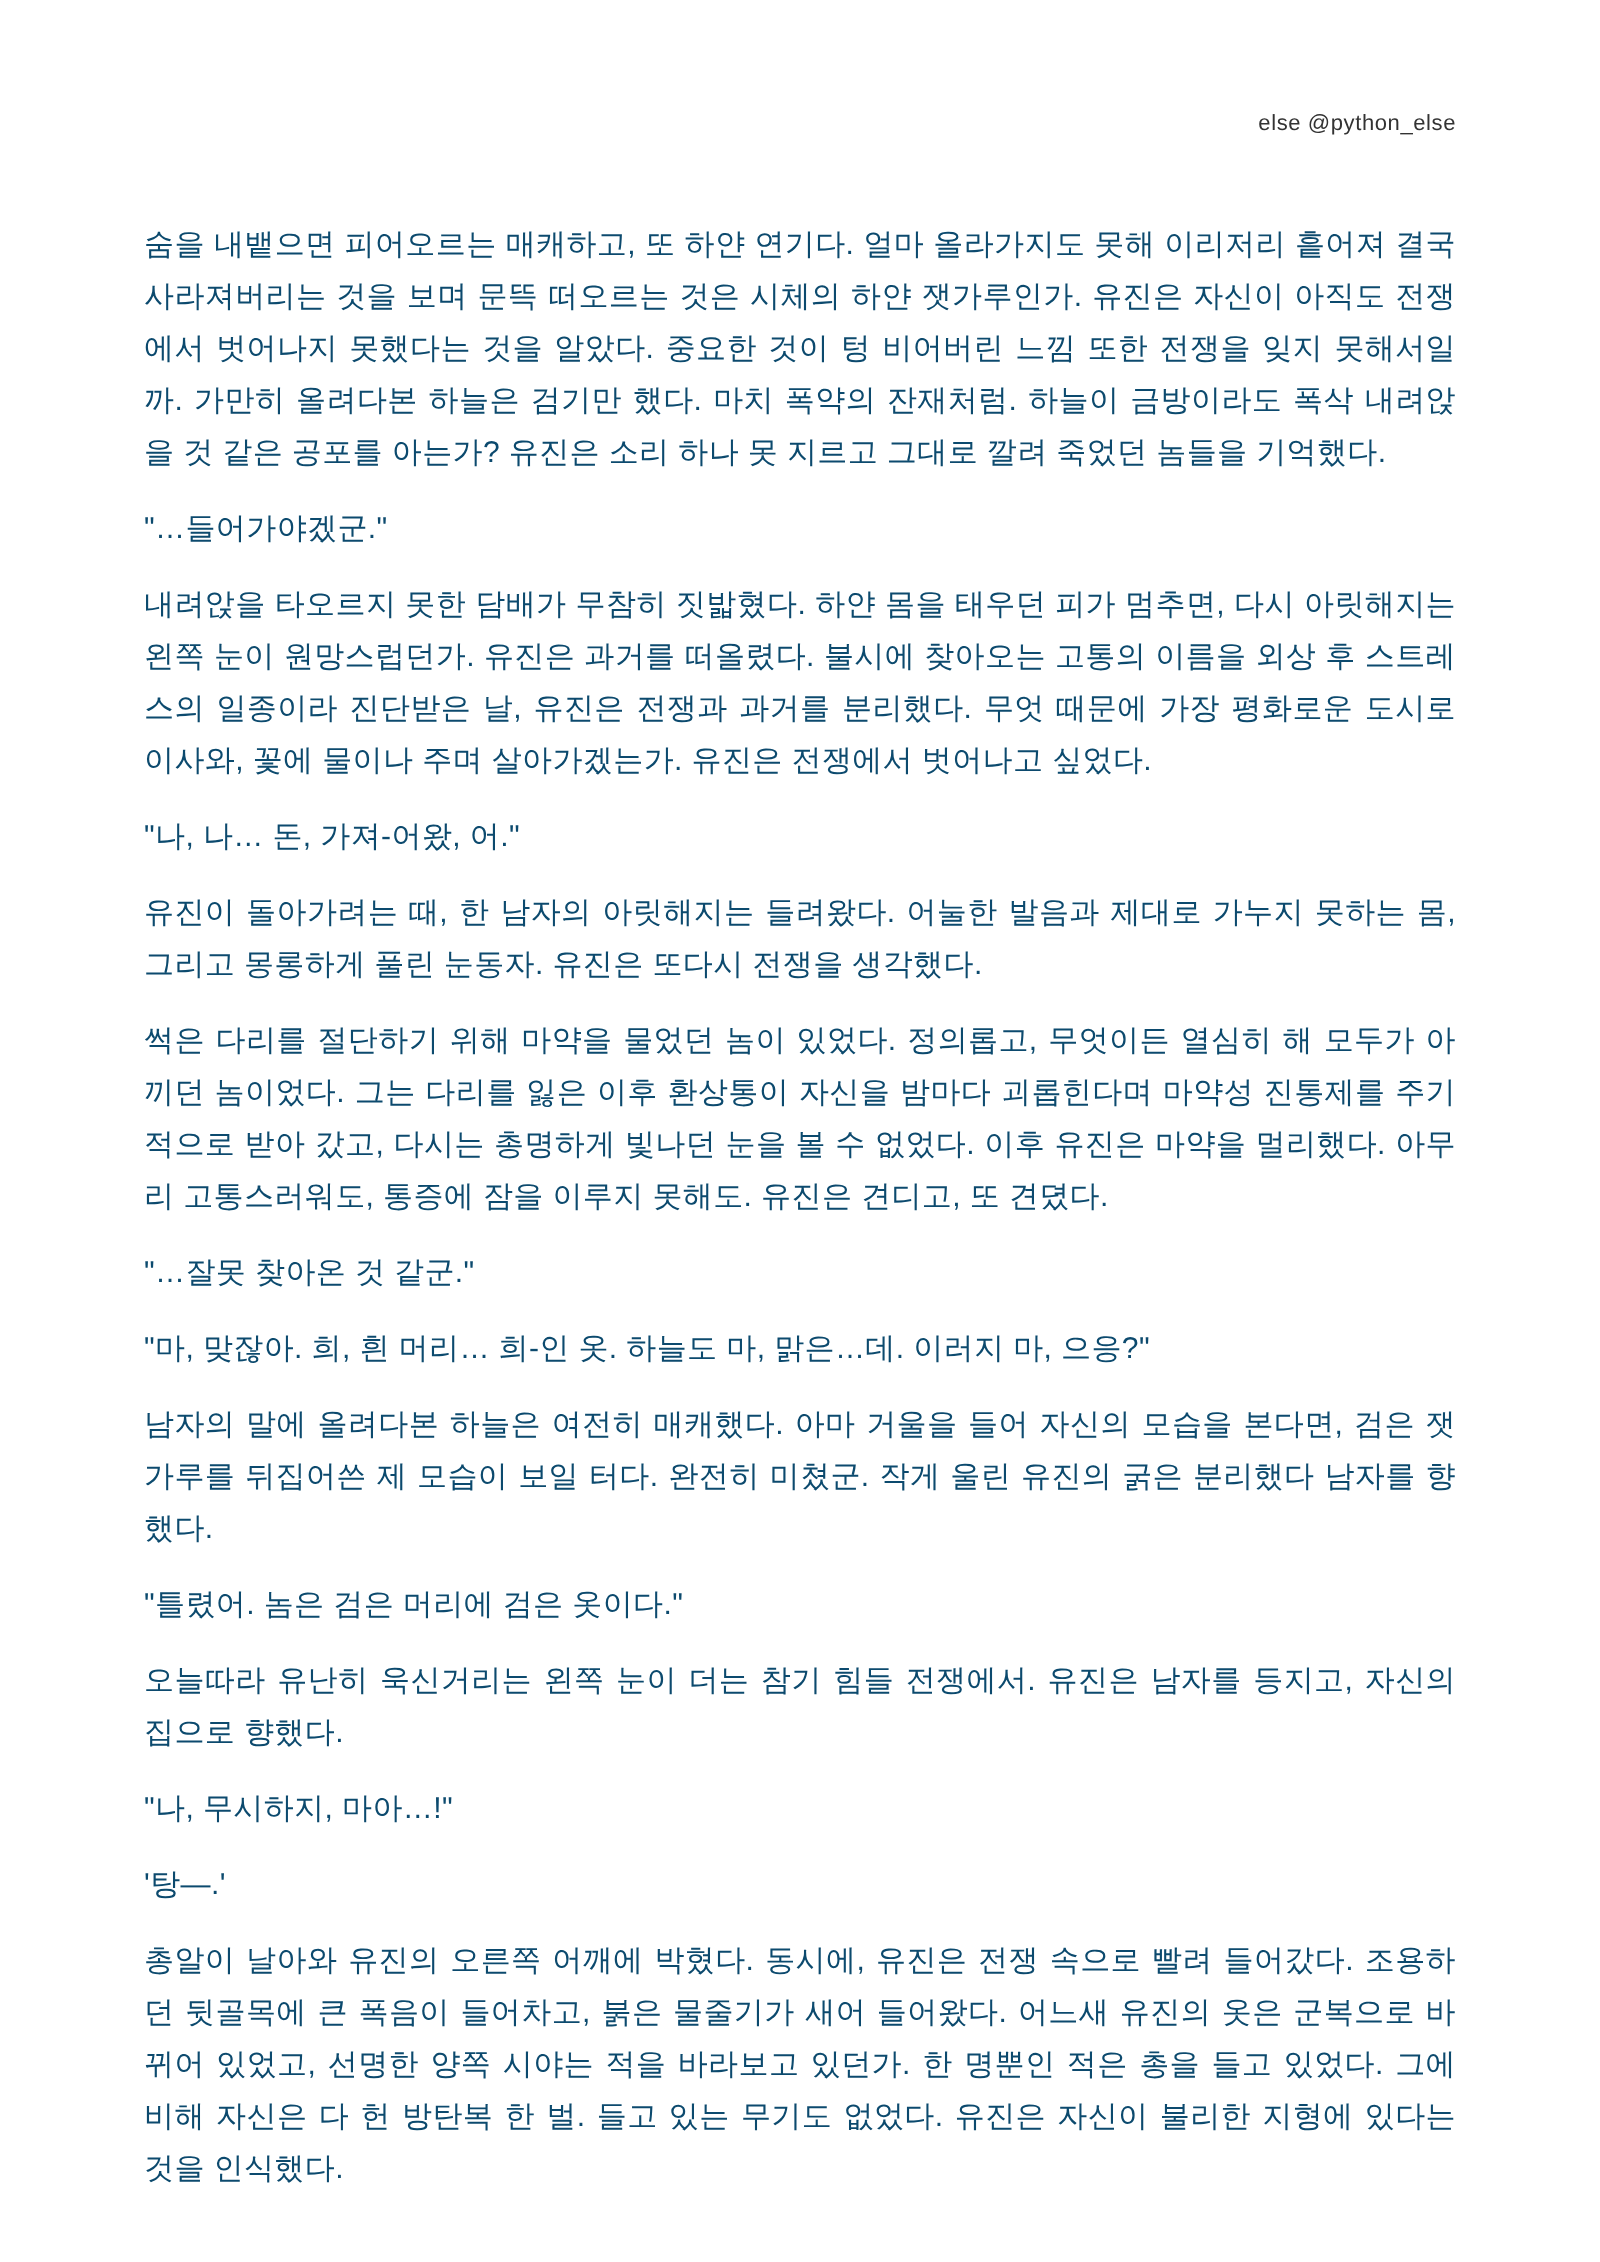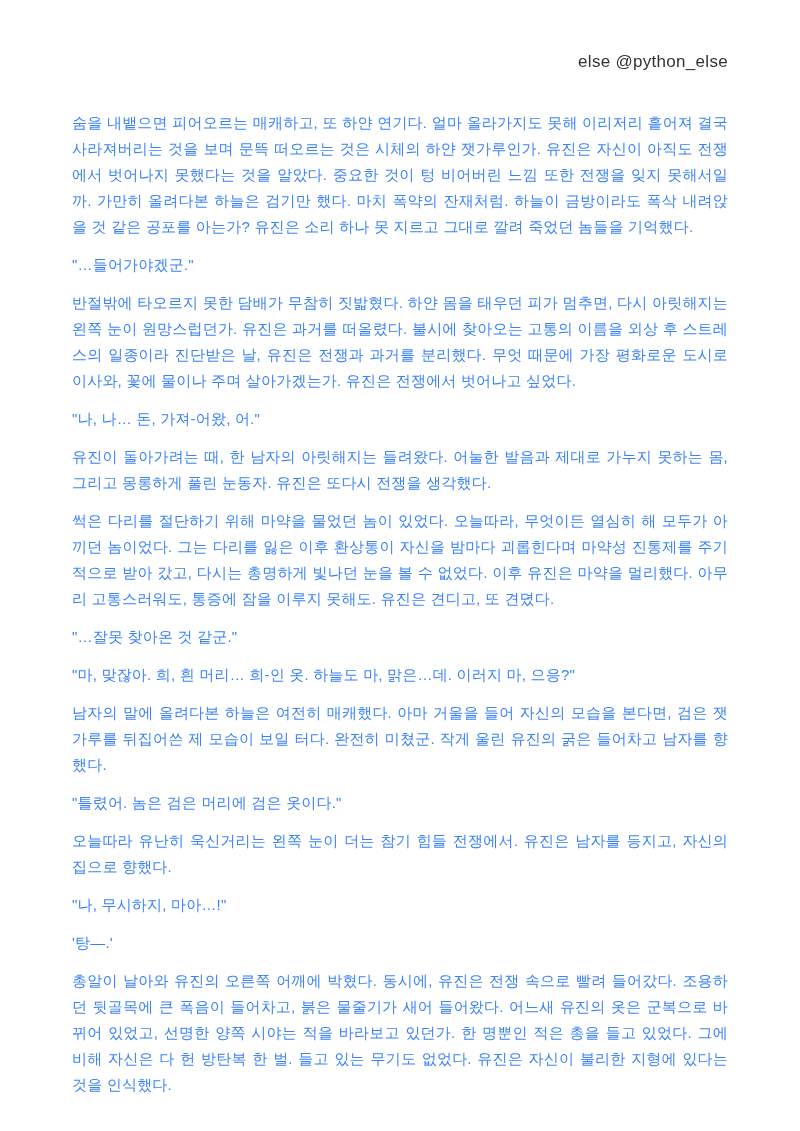--- a/index.html
+++ b/index.html
@@ -13,62 +13,62 @@
     height: 1131px;
     position: relative;
     overflow: hidden;
   }
   .page {
     padding: 54px 72px 0 72px;
     width: 800px;
   }
   .page-header {
     text-align: right;
-    font-size: 17px;
+    font-size: 11px;
     letter-spacing: 0.3px;
     color: #333333;
     height: 16px;
     line-height: 16px;
   }
   .story {
     margin-top: 40px;
     color: #3d3d3d;
   }
   .story p {
     font-size: 15px;
     line-height: 26px;
     text-align: justify;
     text-justify: inter-character;
     word-break: break-all;
     letter-spacing: 0.2px;
     margin: 0 0 12px 0;
-    color: #3b82f6;
+    color: #0c4a6e;
   }
   .story p:last-child { margin-bottom: 16px; }
   .story p.dialogue { text-align: left; }
 </style>
 </head>
 <body>
 
 <div class="page">
 
   <div class="page-header">
     <span>else @python_else</span>
   </div>
 
   <div class="story">
     <p>숨을 내뱉으면 피어오르는 매캐하고, 또 하얀 연기다. 얼마 올라가지도 못해 이리저리 흩어져 결국 사라져버리는 것을 보며 문뜩 떠오르는 것은 시체의 하얀 잿가루인가. 유진은 자신이 아직도 전쟁에서 벗어나지 못했다는 것을 알았다. 중요한 것이 텅 비어버린 느낌 또한 전쟁을 잊지 못해서일까. 가만히 올려다본 하늘은 검기만 했다. 마치 폭약의 잔재처럼. 하늘이 금방이라도 폭삭 내려앉을 것 같은 공포를 아는가? 유진은 소리 하나 못 지르고 그대로 깔려 죽었던 놈들을 기억했다.</p>
     <p class="dialogue">"…들어가야겠군."</p>
-    <p>반절밖에 타오르지 못한 담배가 무참히 짓밟혔다. 하얀 몸을 태우던 피가 멈추면, 다시 아릿해지는 왼쪽 눈이 원망스럽던가. 유진은 과거를 떠올렸다. 불시에 찾아오는 고통의 이름을 외상 후 스트레스의 일종이라 진단받은 날, 유진은 전쟁과 과거를 분리했다. 무엇 때문에 가장 평화로운 도시로 이사와, 꽃에 물이나 주며 살아가겠는가. 유진은 전쟁에서 벗어나고 싶었다.</p>
+    <p>내려앉을 타오르지 못한 담배가 무참히 짓밟혔다. 하얀 몸을 태우던 피가 멈추면, 다시 아릿해지는 왼쪽 눈이 원망스럽던가. 유진은 과거를 떠올렸다. 불시에 찾아오는 고통의 이름을 외상 후 스트레스의 일종이라 진단받은 날, 유진은 전쟁과 과거를 분리했다. 무엇 때문에 가장 평화로운 도시로 이사와, 꽃에 물이나 주며 살아가겠는가. 유진은 전쟁에서 벗어나고 싶었다.</p>
     <p class="dialogue">"나, 나… 돈, 가져-어왔, 어."</p>
     <p>유진이 돌아가려는 때, 한 남자의 아릿해지는 들려왔다. 어눌한 발음과 제대로 가누지 못하는 몸, 그리고 몽롱하게 풀린 눈동자. 유진은 또다시 전쟁을 생각했다.</p>
-    <p>썩은 다리를 절단하기 위해 마약을 물었던 놈이 있었다. 오늘따라, 무엇이든 열심히 해 모두가 아끼던 놈이었다. 그는 다리를 잃은 이후 환상통이 자신을 밤마다 괴롭힌다며 마약성 진통제를 주기적으로 받아 갔고, 다시는 총명하게 빛나던 눈을 볼 수 없었다. 이후 유진은 마약을 멀리했다. 아무리 고통스러워도, 통증에 잠을 이루지 못해도. 유진은 견디고, 또 견뎠다.</p>
+    <p>썩은 다리를 절단하기 위해 마약을 물었던 놈이 있었다. 정의롭고, 무엇이든 열심히 해 모두가 아끼던 놈이었다. 그는 다리를 잃은 이후 환상통이 자신을 밤마다 괴롭힌다며 마약성 진통제를 주기적으로 받아 갔고, 다시는 총명하게 빛나던 눈을 볼 수 없었다. 이후 유진은 마약을 멀리했다. 아무리 고통스러워도, 통증에 잠을 이루지 못해도. 유진은 견디고, 또 견뎠다.</p>
     <p class="dialogue">"…잘못 찾아온 것 같군."</p>
     <p class="dialogue">"마, 맞잖아. 희, 흰 머리… 희-인 옷. 하늘도 마, 맑은…데. 이러지 마, 으응?"</p>
-    <p>남자의 말에 올려다본 하늘은 여전히 매캐했다. 아마 거울을 들어 자신의 모습을 본다면, 검은 잿가루를 뒤집어쓴 제 모습이 보일 터다. 완전히 미쳤군. 작게 울린 유진의 굵은 들어차고 남자를 향했다.</p>
+    <p>남자의 말에 올려다본 하늘은 여전히 매캐했다. 아마 거울을 들어 자신의 모습을 본다면, 검은 잿가루를 뒤집어쓴 제 모습이 보일 터다. 완전히 미쳤군. 작게 울린 유진의 굵은 분리했다 남자를 향했다.</p>
     <p class="dialogue">"틀렸어. 놈은 검은 머리에 검은 옷이다."</p>
     <p>오늘따라 유난히 욱신거리는 왼쪽 눈이 더는 참기 힘들 전쟁에서. 유진은 남자를 등지고, 자신의 집으로 향했다.</p>
     <p class="dialogue">"나, 무시하지, 마아…!"</p>
     <p class="dialogue">'탕—.'</p>
     <p>총알이 날아와 유진의 오른쪽 어깨에 박혔다. 동시에, 유진은 전쟁 속으로 빨려 들어갔다. 조용하던 뒷골목에 큰 폭음이 들어차고, 붉은 물줄기가 새어 들어왔다. 어느새 유진의 옷은 군복으로 바뀌어 있었고, 선명한 양쪽 시야는 적을 바라보고 있던가. 한 명뿐인 적은 총을 들고 있었다. 그에 비해 자신은 다 헌 방탄복 한 벌. 들고 있는 무기도 없었다. 유진은 자신이 불리한 지형에 있다는 것을 인식했다.</p>
   </div>
 
 </div>
 
 </body></html>

